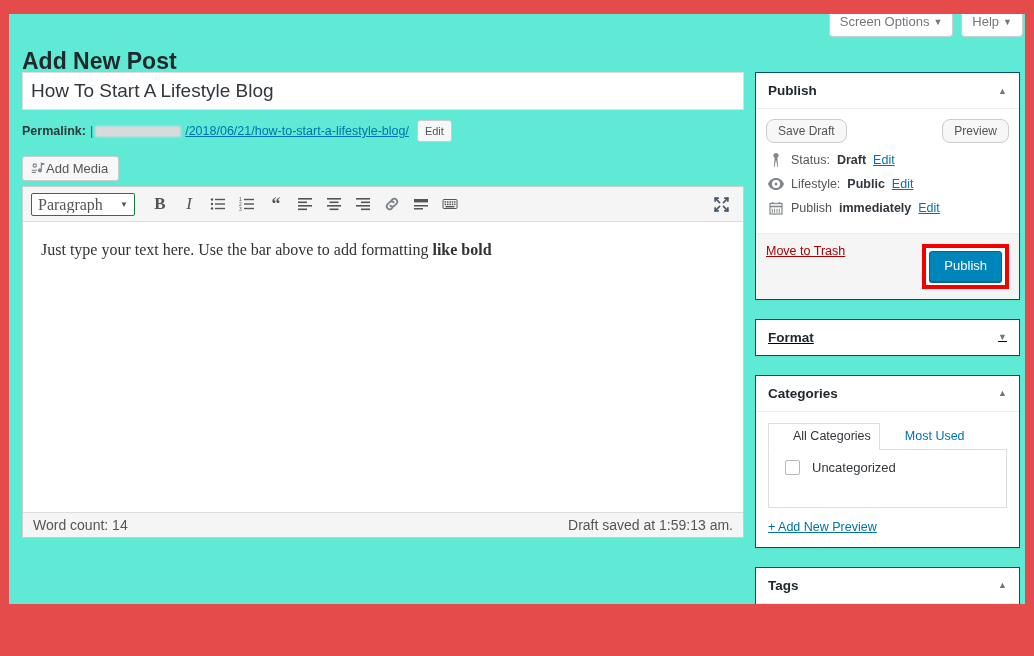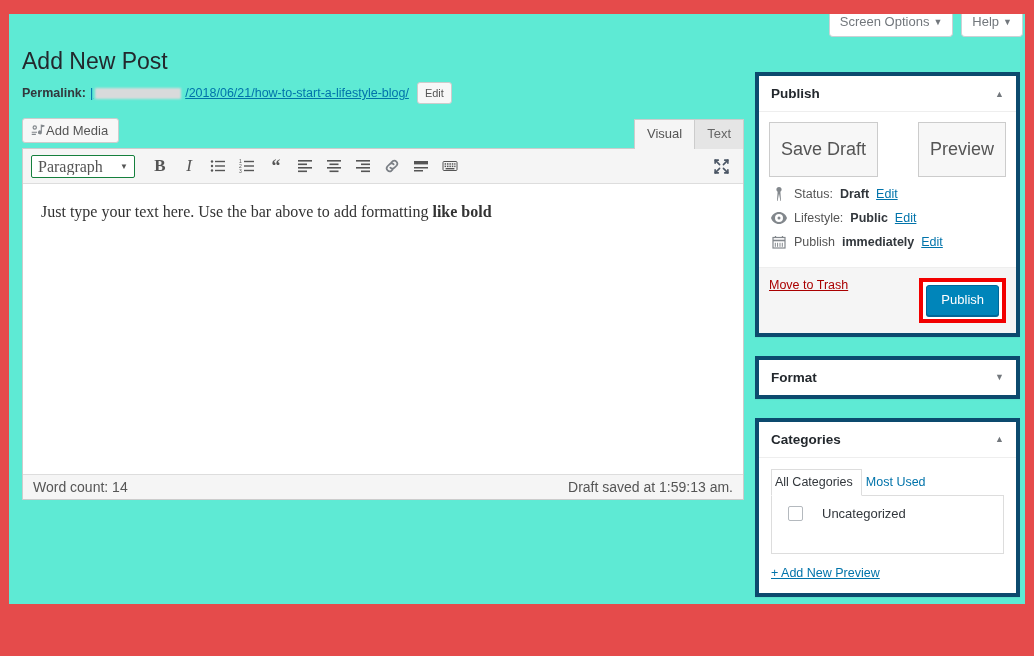--- a/index.html
+++ b/index.html
@@ -33,21 +33,21 @@
     padding: 9px 10px 6px 10px;
     line-height: 1.2;
     cursor: pointer;
     white-space: nowrap;
   }
   .tab-btn .caret { font-size: 9px; margin-left: 4px; position: relative; top: -1px; }
 
   
   .page-title {
     position: absolute; left: 13px; top: 18px;
-    font-size: 23px; font-weight: 400; color: #23282d;
+    font-size: 23px; font-weight: 700; color: #23282d;
     line-height: 1.3;
     text-align: center;
   }
 
   
   .col-main {
     position: absolute; left: 13px; top: 58px; width: 722px;
   }
   .col-side {
     position: absolute; left: 746px; top: 58px; width: 265px;
@@ -201,43 +201,43 @@
     height: 25px;
     display: flex; align-items: center; justify-content: space-between;
     padding: 0 10px;
     font-size: 14px;
     color: #555;
   }
 
   
   .panel {
     background: #fff;
-    border: 4px solid #0c4a6e;
+    border: 1px solid #0c4a6e;
     box-shadow: 0 1px 1px rgba(0,0,0,.04);
     margin-bottom: 19px;
   }
   .panel-head {
     display: flex; align-items: center; justify-content: space-between;
     padding: 10px 12px;
     border-bottom: 1px solid #eee;
     cursor: pointer;
   }
-  .panel-head.noborder { border-bottom: none; }
+  .panel-head.noborder { border-bottom: none; text-decoration: underline; }
   .panel-title { font-size: 13.5px; font-weight: bold; color: #23282d; }
   .panel-toggle { font-size: 9px; color: #72777c; }
 
   .pub-body { padding: 10px 10px 8px 10px; }
   .pub-btn-row { display: flex; justify-content: space-between; margin-bottom: 10px; }
   .btn-std {
     background: #f7f7f7;
     border: 1px solid #ccc;
-    border-radius: 0;
-    color: #555;
-    font-size: 18px;
-    padding: 16px 11px;
+    border-radius: 8px;
+    color: #555;
+    font-size: 12px;
+    padding: 4px 11px;
     cursor: pointer;
   }
   .pub-line {
     display: flex; align-items: center; gap: 7px;
     font-size: 12.5px; color: #555;
     margin-bottom: 10px;
     padding-left: 2px;
   }
   .pub-line .ic { width: 16px; display: inline-flex; justify-content: center; color: #82878c; }
   .pub-line b { color: #32373c; }
@@ -271,41 +271,41 @@
     box-shadow: 0 1px 0 #006799;
     font-family: "Liberation Sans", sans-serif;
     line-height: 1.3;
   }
 
   
   .cat-body { padding: 10px 12px 12px 12px; }
   .cat-tabs { display: flex; border-bottom: 1px solid #ddd; margin-bottom: 0; }
   .cat-tab {
     font-size: 12.5px;
-    padding: 5px 8px 6px 3px;
+    padding: 5px 8px 6px 24px;
     cursor: pointer;
     color: #0073aa;
     border: 1px solid transparent;
     border-bottom: none;
     position: relative; top: 1px;
   }
   .cat-tab.active {
     background: #fff;
     border-color: #ddd;
     border-bottom: 1px solid #fff;
     color: #32373c;
   }
   .cat-list {
     border: 1px solid #ddd;
     border-top: none;
     height: 58px;
     padding: 10px 8px;
     background: #fff;
   }
-  .cat-item { display: flex; align-items: flex-end; gap: 19px; font-size: 13px; color: #32373c; padding-left: 8px; }
+  .cat-item { display: flex; align-items: flex-end; gap: 12px; font-size: 13px; color: #32373c; padding-left: 8px; }
   .cbx {
     width: 15px; height: 15px;
     border: 1px solid #b4b9be;
     background: #fff;
     border-radius: 2px;
     display: inline-block;
     cursor: pointer;
   }
   .add-cat {
     display: inline-block; margin-top: 12px;
@@ -336,20 +336,21 @@
     </div>
     <div class="tab-btn">
       <span>Help</span><span class="caret">▼</span>
     </div>
   </div>
 
   <h1 class="page-title">Add New Post</h1>
 
   <div class="col-main">
 
+    <input class="title-input" type="text" value="How To Start A Lifestyle Blog" style="">
 
     <div class="permalink-row">
       <span class="permalink-label">Permalink:</span>
       <span class="permalink-link">|</span>
       <span class="permalink-redacted"></span>
       <span class="permalink-link">/2018/06/21/how-to-start-a-lifestyle-blog/</span>
       <button class="btn-small">Edit</button>
     </div>
 
     <div class="media-row">
@@ -357,24 +358,20 @@
         <span class="icon-media">
           <svg width="15" height="15" viewBox="0 0 20 20" fill="#82878c">
             <path d="M5 3a3 3 0 1 0 0 6 3 3 0 0 0 0-6zm0 1.6a1.4 1.4 0 1 1 0 2.8 1.4 1.4 0 0 1 0-2.8z"></path>
             <path d="M13 2v8.2a2.6 2.6 0 1 0 1.5 2.3V5.6l3.5-.9V3.1L13 2z"></path>
             <path d="M1 11.5h7v1.6H1zM1 14.3h5.5v1.6H1z"></path>
           </svg>
         </span>
         <span>Add Media</span>
       </div>
 
-      <div class="editor-tabs">
-        <div class="ed-tab active">Visual</div>
-        <div class="ed-tab">Text</div>
-      </div>
     </div>
 
     <div class="editor-wrap">
 
       <div class="toolbar">
         <div class="fmt-wrap">
           <select class="fmt-select">
             <option>Paragraph</option>
           </select>
           <span class="fmt-caret">▼</span>

